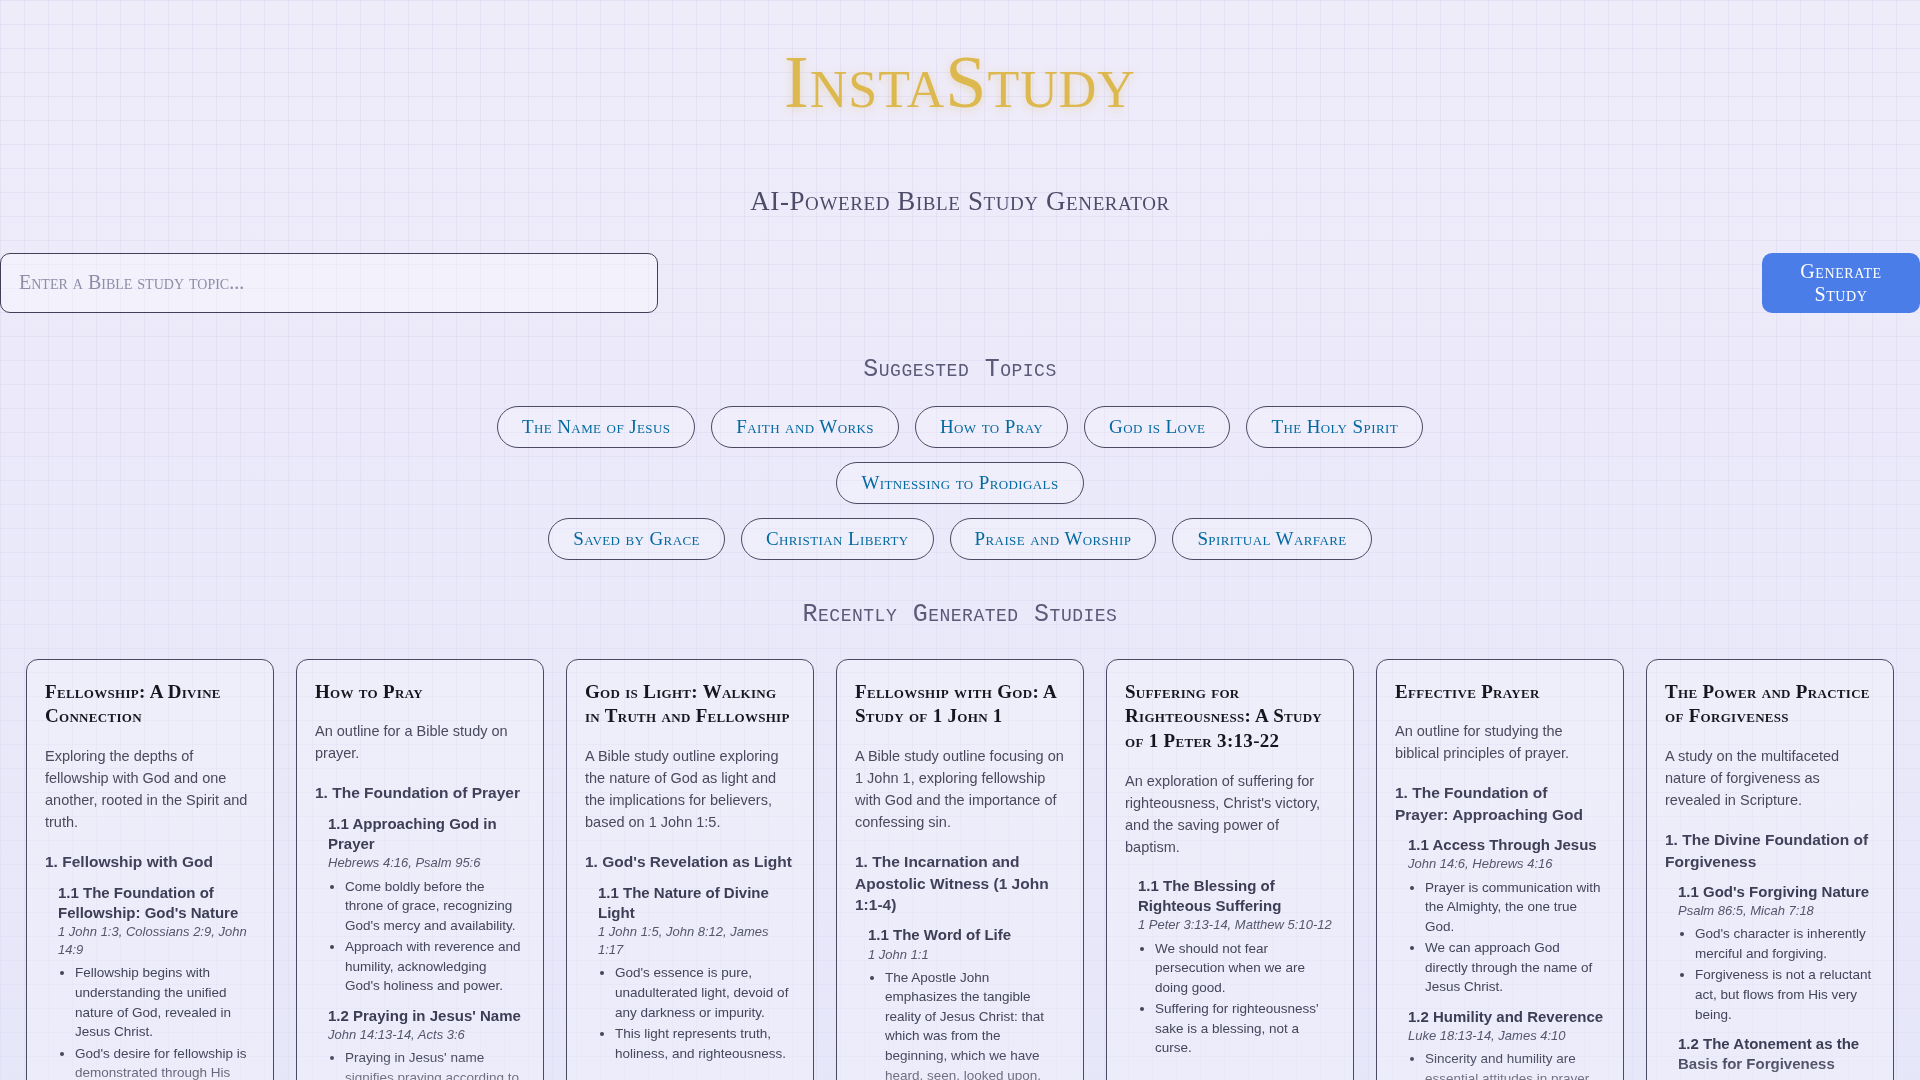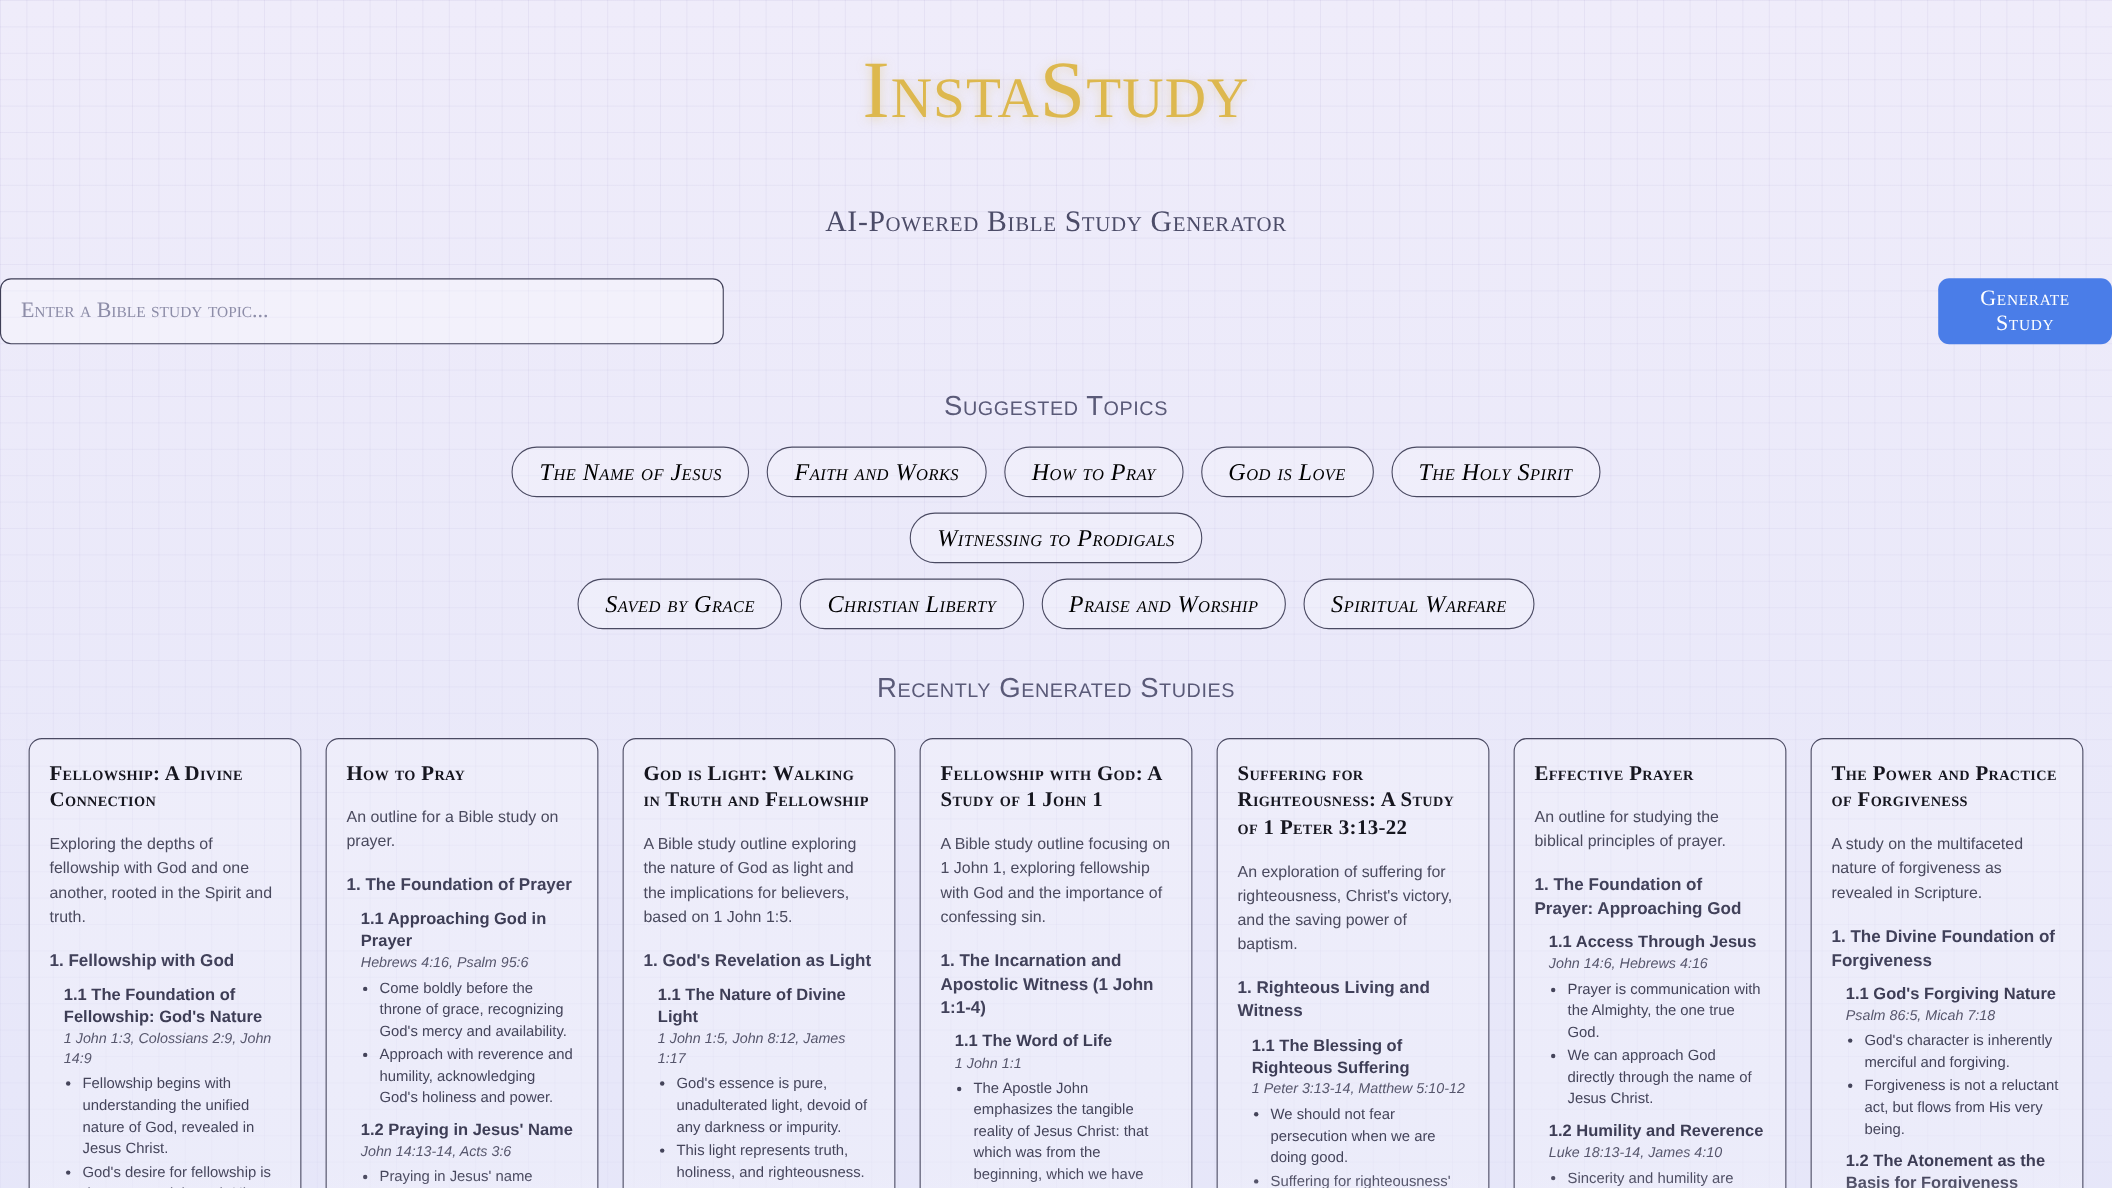--- a/index.html
+++ b/index.html
@@ -94,21 +94,21 @@
     font-size: 20px;
     letter-spacing: 0.6px;
     line-height: 1.12;
     cursor: pointer;
     padding: 0 10px;
   }
 
   
   .section-heading {
     text-align: center;
-    font-family: Liberation Sans, sans-serif;
+    font-family: Liberation Mono, monospace;
     font-variant: small-caps;
     font-size: 25px;
     color: #5a5a78;
     letter-spacing: 0.5px;
     font-weight: 400;
   }
   .suggested-heading { margin-top: 42px; }
 
   .pill-rows { margin-top: 22px; }
 
@@ -119,26 +119,25 @@
     margin-bottom: 14px;
   }
 
   .pill {
     border: 1.4px solid #4a4a62;
     border-radius: 28px;
     background: rgba(255,255,255,0.22);
     padding: 9px 24px;
     font-family: "Liberation Serif", serif;
     font-variant: small-caps;
-    font-size: 22px;
-    color: #000000;
+    font-size: 19px;
+    color: #0369a1;
     letter-spacing: 0.4px;
     cursor: pointer;
     white-space: nowrap;
-    font-style: italic;
   }
 
   
   .recent-heading { margin-top: 40px; }
 
   .cards-row {
     display: flex;
     justify-content: center;
     gap: 22px;
     margin-top: 30px;
@@ -304,21 +303,20 @@
         <div class="sec-h1">1. The Incarnation and Apostolic Witness (1 John 1:1-4)</div>
         <div class="sec-h2">1.1 The Word of Life</div>
         <div class="refs">1 John 1:1</div>
         <ul class="bullets">
           <li>The Apostle John emphasizes the tangible reality of Jesus Christ: that which was from the beginning, which we have heard, seen, looked upon, and handled.</li>
         </ul>
       </div>
       <div class="study-card">
         <div class="card-title">Suffering for Righteousness: A Study of 1 Peter 3:13-22</div>
         <div class="card-desc">An exploration of suffering for righteousness, Christ's victory, and the saving power of baptism.</div>
-        <div class="sec-h1">1. Righteous Living and Witness</div>
         <div class="sec-h2">1.1 The Blessing of Righteous Suffering</div>
         <div class="refs">1 Peter 3:13-14, Matthew 5:10-12</div>
         <ul class="bullets">
           <li>We should not fear persecution when we are doing good.</li>
           <li>Suffering for righteousness' sake is a blessing, not a curse.</li>
         </ul>
       </div>
       <div class="study-card">
         <div class="card-title">Effective Prayer</div>
         <div class="card-desc">An outline for studying the biblical principles of prayer.</div>

